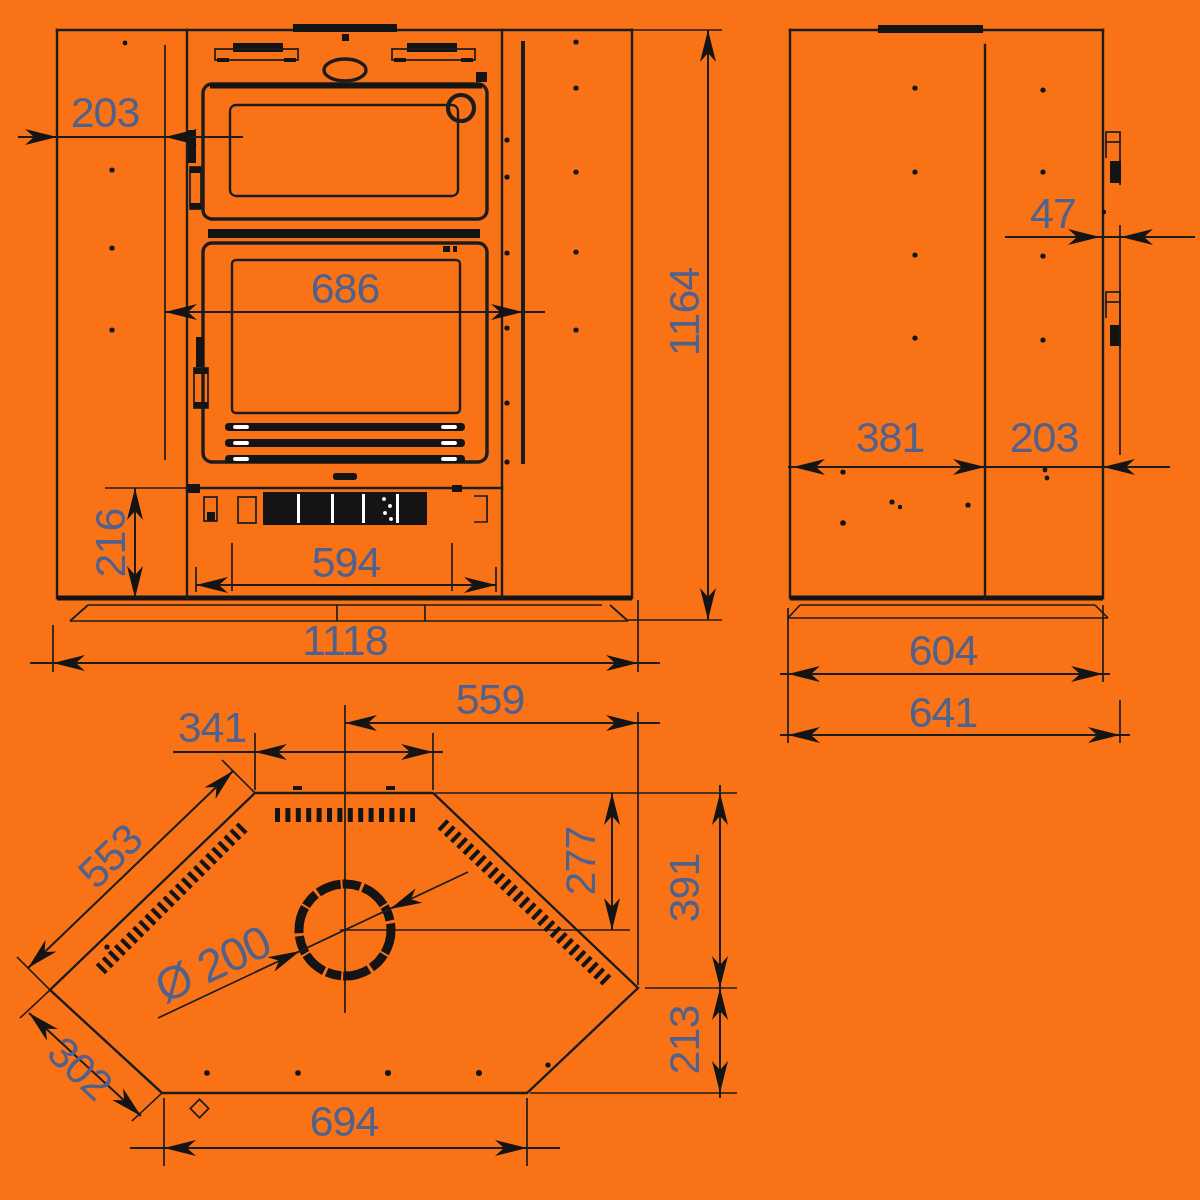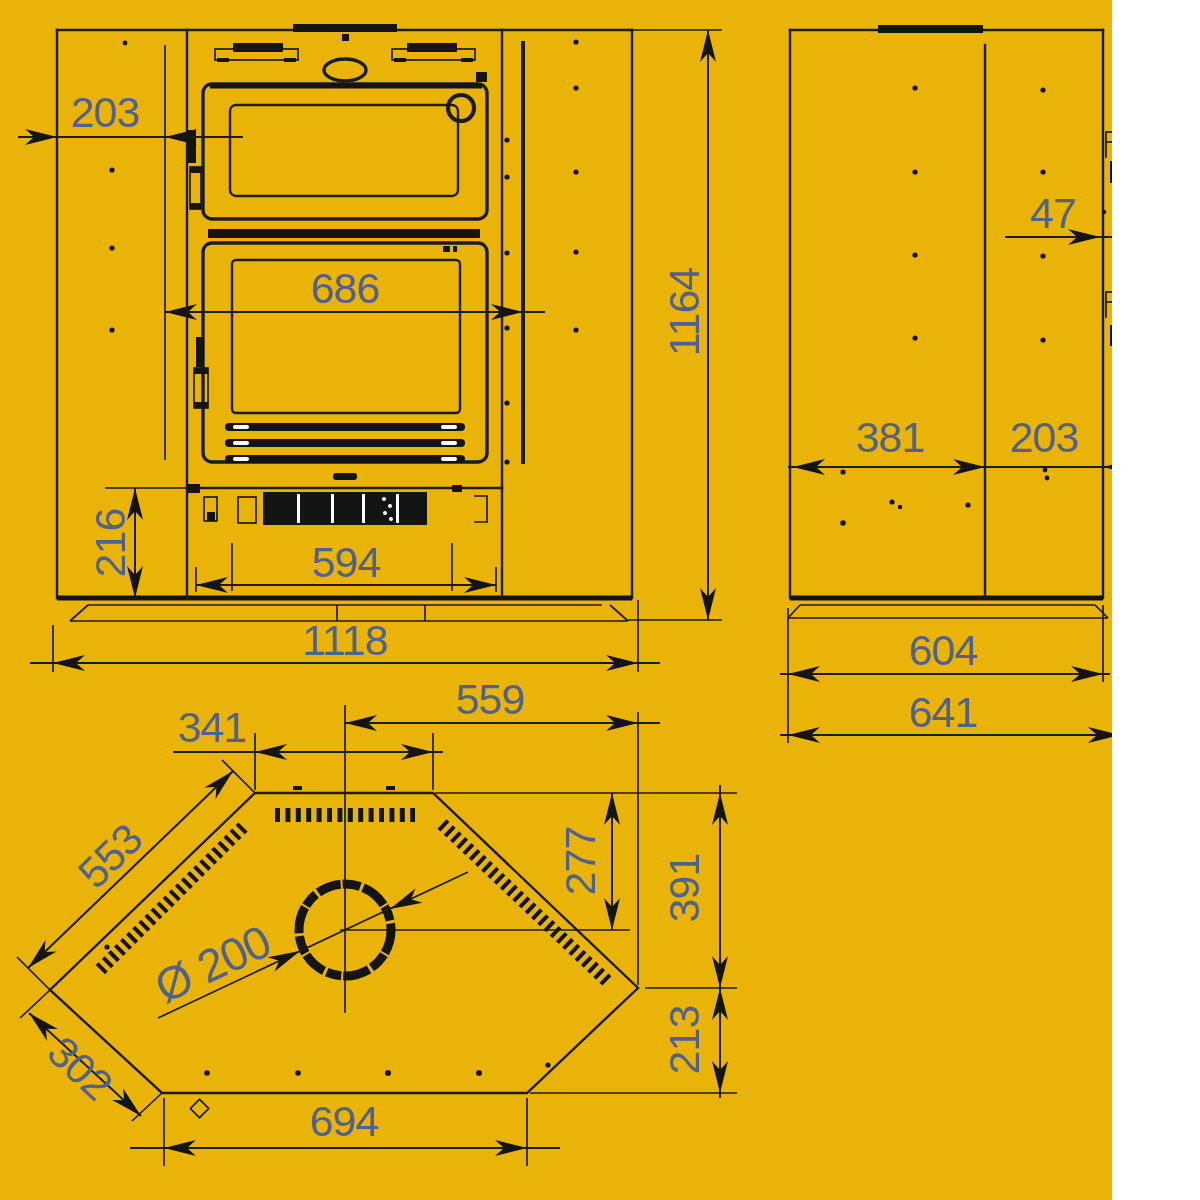--- a/index.html
+++ b/index.html
@@ -1,16 +1,16 @@
 <!DOCTYPE html>
 <html><head>
 <meta charset="utf-8">
 <style>
   html,body{margin:0;padding:0;background:#ffffff;}
-  .canvas{position:relative;width:1112px;height:1200px;background:#eab308;overflow:hidden;}
+  .canvas{position:relative;width:1200px;height:1200px;background:#f97316;overflow:hidden;}
   svg{position:absolute;left:0;top:0;}
   text{font-family:"Liberation Sans", sans-serif;font-size:43px;fill:#50618c;letter-spacing:-1px;}
   .ln{stroke:#1c1c1c;fill:none;stroke-width:2.4;stroke-linecap:square;}
   .thin{stroke:#1c1c1c;fill:none;stroke-width:1.7;stroke-linecap:butt;}
   .dim{stroke:#1c1c1c;fill:none;stroke-width:2;stroke-linecap:butt;}
   .thick{stroke:#141414;fill:none;stroke-width:5;stroke-linecap:butt;}
   .fill{fill:#141414;stroke:none;}
   .wfill{fill:#ffffff;stroke:none;}
   .louver{stroke:#141414;fill:none;}
 </style>

